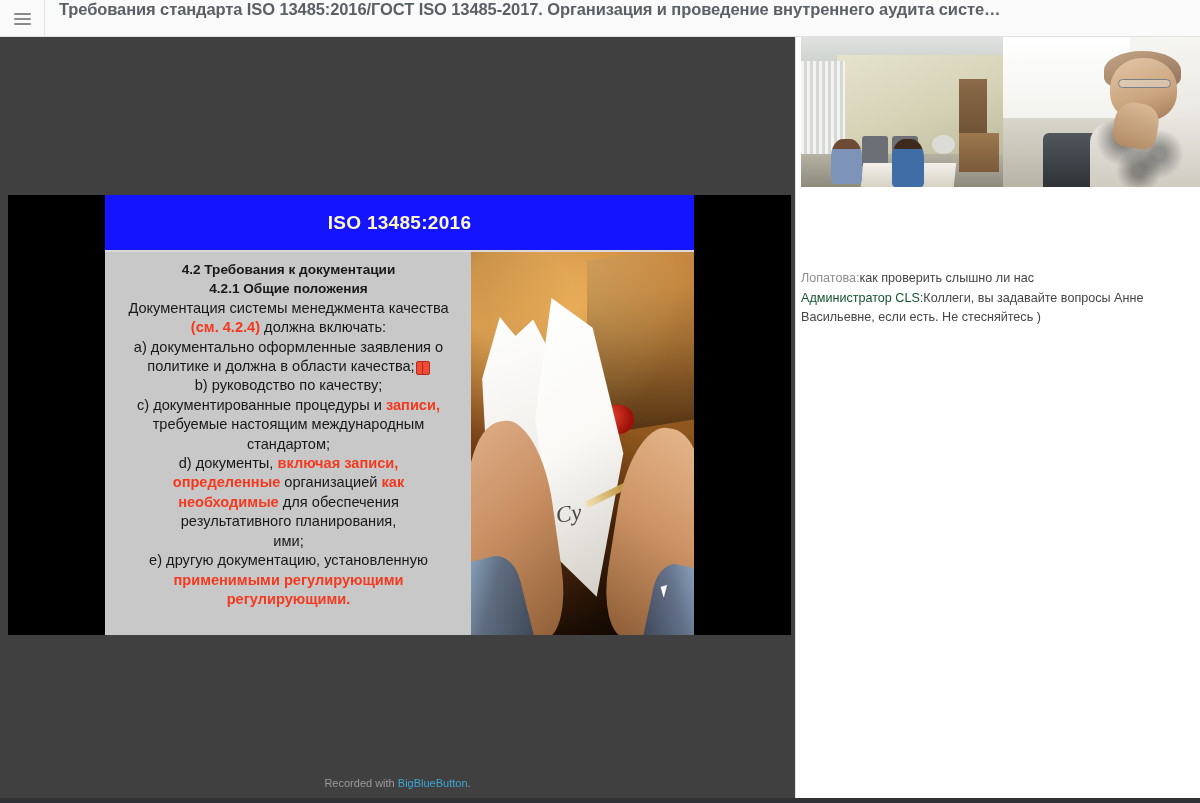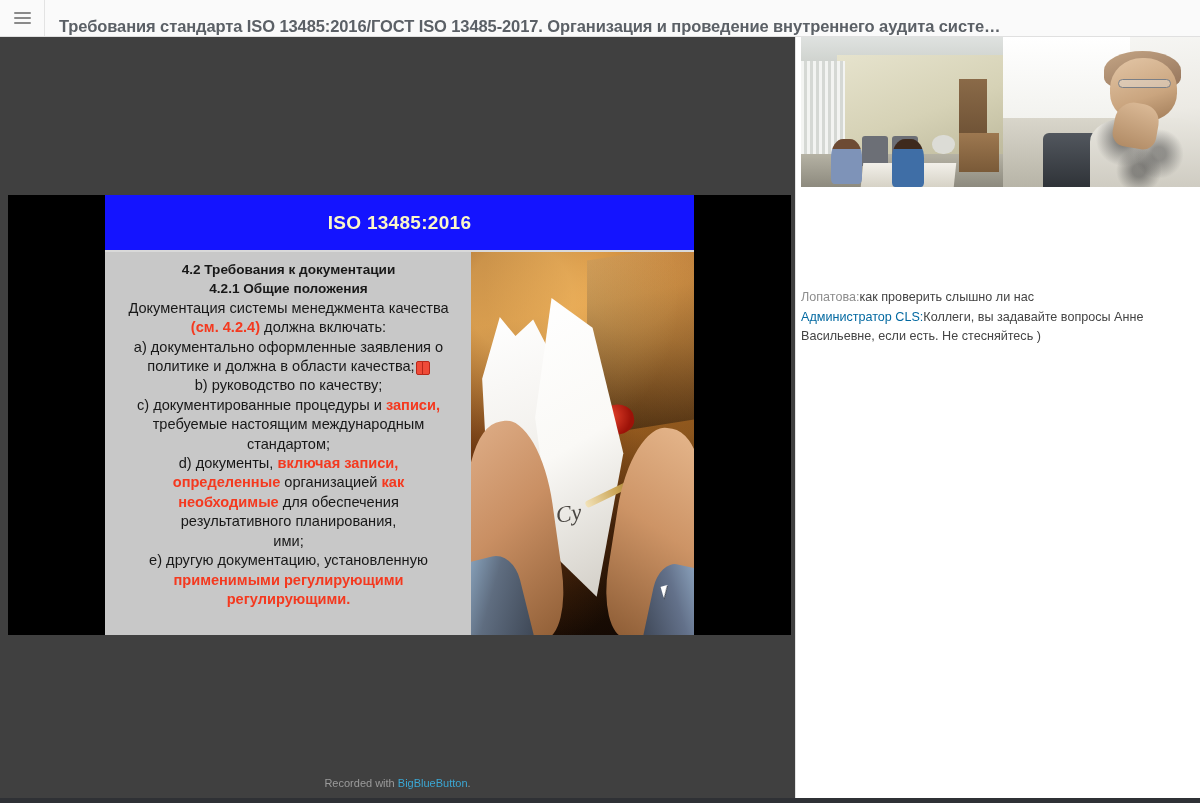--- a/index.html
+++ b/index.html
@@ -16,21 +16,21 @@
     flex-direction: column;
     background: #f4f4f4;
   }
 
   
   .topbar {
     height: 37px;
     min-height: 37px;
     background: #fafafa;
     display: flex;
-    align-items: flex-end;
+    align-items: flex-start;
     border-bottom: 1px solid #e0e0e0;
     position: relative;
     z-index: 5;
   }
   .hamburger {
     width: 44px; height: 37px;
     display: flex; flex-direction: column;
     align-items: center; justify-content: center;
     gap: 3px;
     cursor: pointer;
@@ -365,29 +365,29 @@
     position: absolute; right: 22%; top: 44%; width: 22%; height: 30%;
     background: linear-gradient(190deg, #dcbb98, #b08a64);
     border-radius: 44% 40% 30% 30%;
     transform: rotate(10deg);
   }
 
   
   .chat {
     position: absolute;
     left: 5px;
-    top: 251px;
+    top: 232px;
     width: 382px;
     font-size: 12.6px;
     line-height: 19px;
     color: #444;
   }
   .chat-line { margin-bottom: 1px; }
   .chat-user { color: #8d8d8d; }
-  .chat-user-dark { color: #0369a1; text-align: center; }
+  .chat-user-dark { color: #14532d; text-align: center; }
 
   
   .bottom-strip {
     height: 5px;
     background: #2f3135;
   }
 </style>
 </head>
 <body>
 

